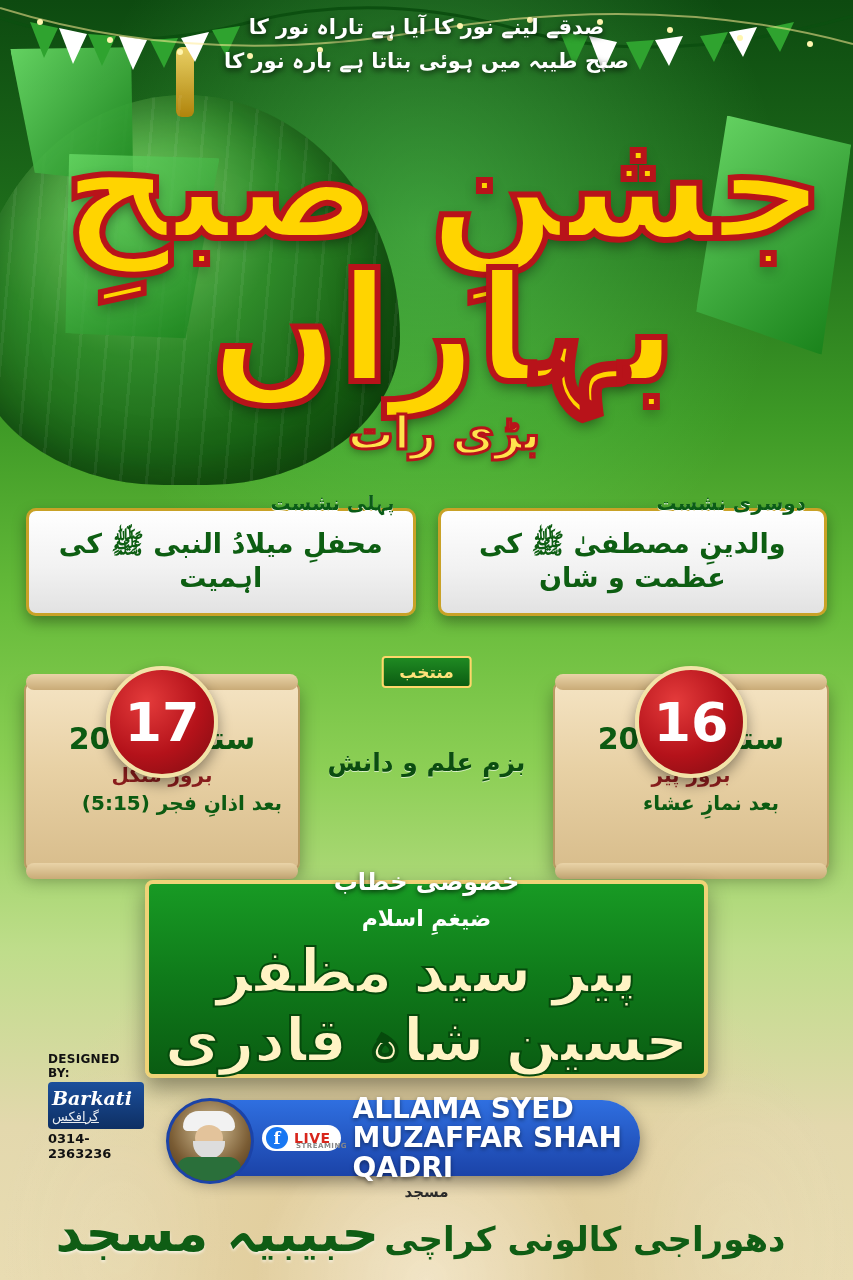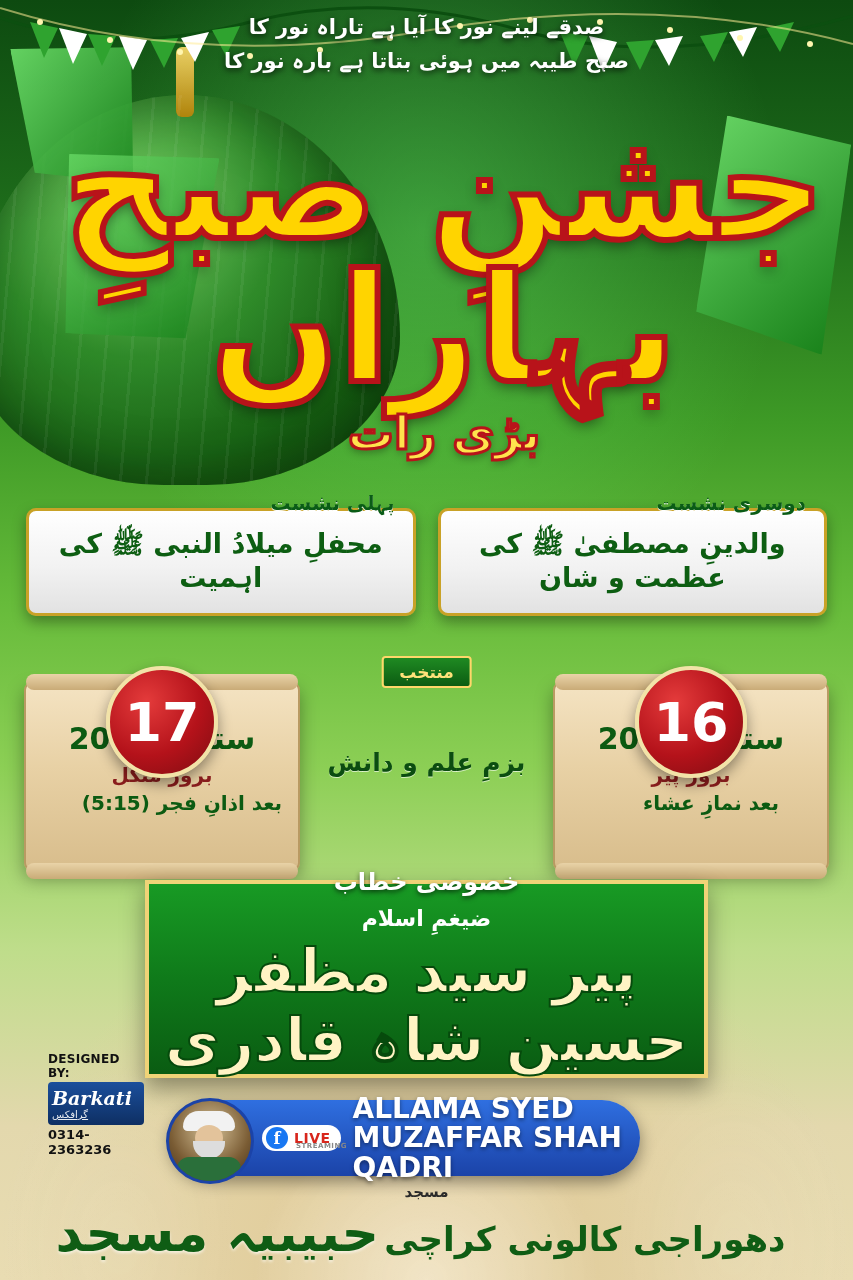--- a/index.html
+++ b/index.html
@@ -163,21 +163,21 @@
     color:#ffe27a;font-weight:bold;font-size:17px;
     padding:4px 16px;border-radius:4px;direction:rtl;
     border:2px solid #ffd76a;
   }
 
   
   .speaker-panel{
     position:absolute;top:880px;left:145px;right:145px;height:190px;
     background:linear-gradient(180deg,#189a24 0%, #0f7a1a 50%, #0a5c12 100%);
     border:4px solid #f0d377;
-    border-radius:0;
+    border-radius:8px;
     box-shadow:0 10px 22px rgba(0,0,0,.38);
     text-align:center;direction:rtl;
   }
   .speaker-label{
     position:absolute;top:-16px;left:50%;transform:translateX(-50%);
     color:#ffffff;font-weight:bold;font-size:24px;
     text-shadow:0 2px 5px rgba(0,0,0,.6);
   }
   .speaker-title{
     margin-top:22px;color:#ffffff;font-size:22px;font-weight:bold;
@@ -191,21 +191,21 @@
   
   .designer{
     position:absolute;left:48px;top:1052px;width:96px;text-align:left;
   }
   .designer .dtitle{font-size:12px;font-weight:bold;color:#111;letter-spacing:.3px;}
   .designer .dbox{
     margin-top:2px;background:linear-gradient(180deg,#1b4f9c,#0e2f63);
     border-radius:4px;padding:5px 4px;color:#fff;
   }
   .designer .dbrand{font-family:"DejaVu Serif", serif;font-style:italic;font-size:19px;font-weight:bold;}
-  .designer .dsub{font-size:10px;opacity:.9;text-decoration:underline;}
+  .designer .dsub{font-size:13px;opacity:.9;text-decoration:underline;}
   .designer .dphone{font-size:13px;font-weight:bold;color:#111;margin-top:2px;}
 
   
   .livebar{
     position:absolute;left:170px;top:1100px;width:470px;height:76px;
     background:linear-gradient(180deg,#2f6fe0 0%, #1b43a8 100%);
     border-radius:38px;
     box-shadow:0 6px 16px rgba(0,0,0,.4);
     display:flex;align-items:center;
   }

